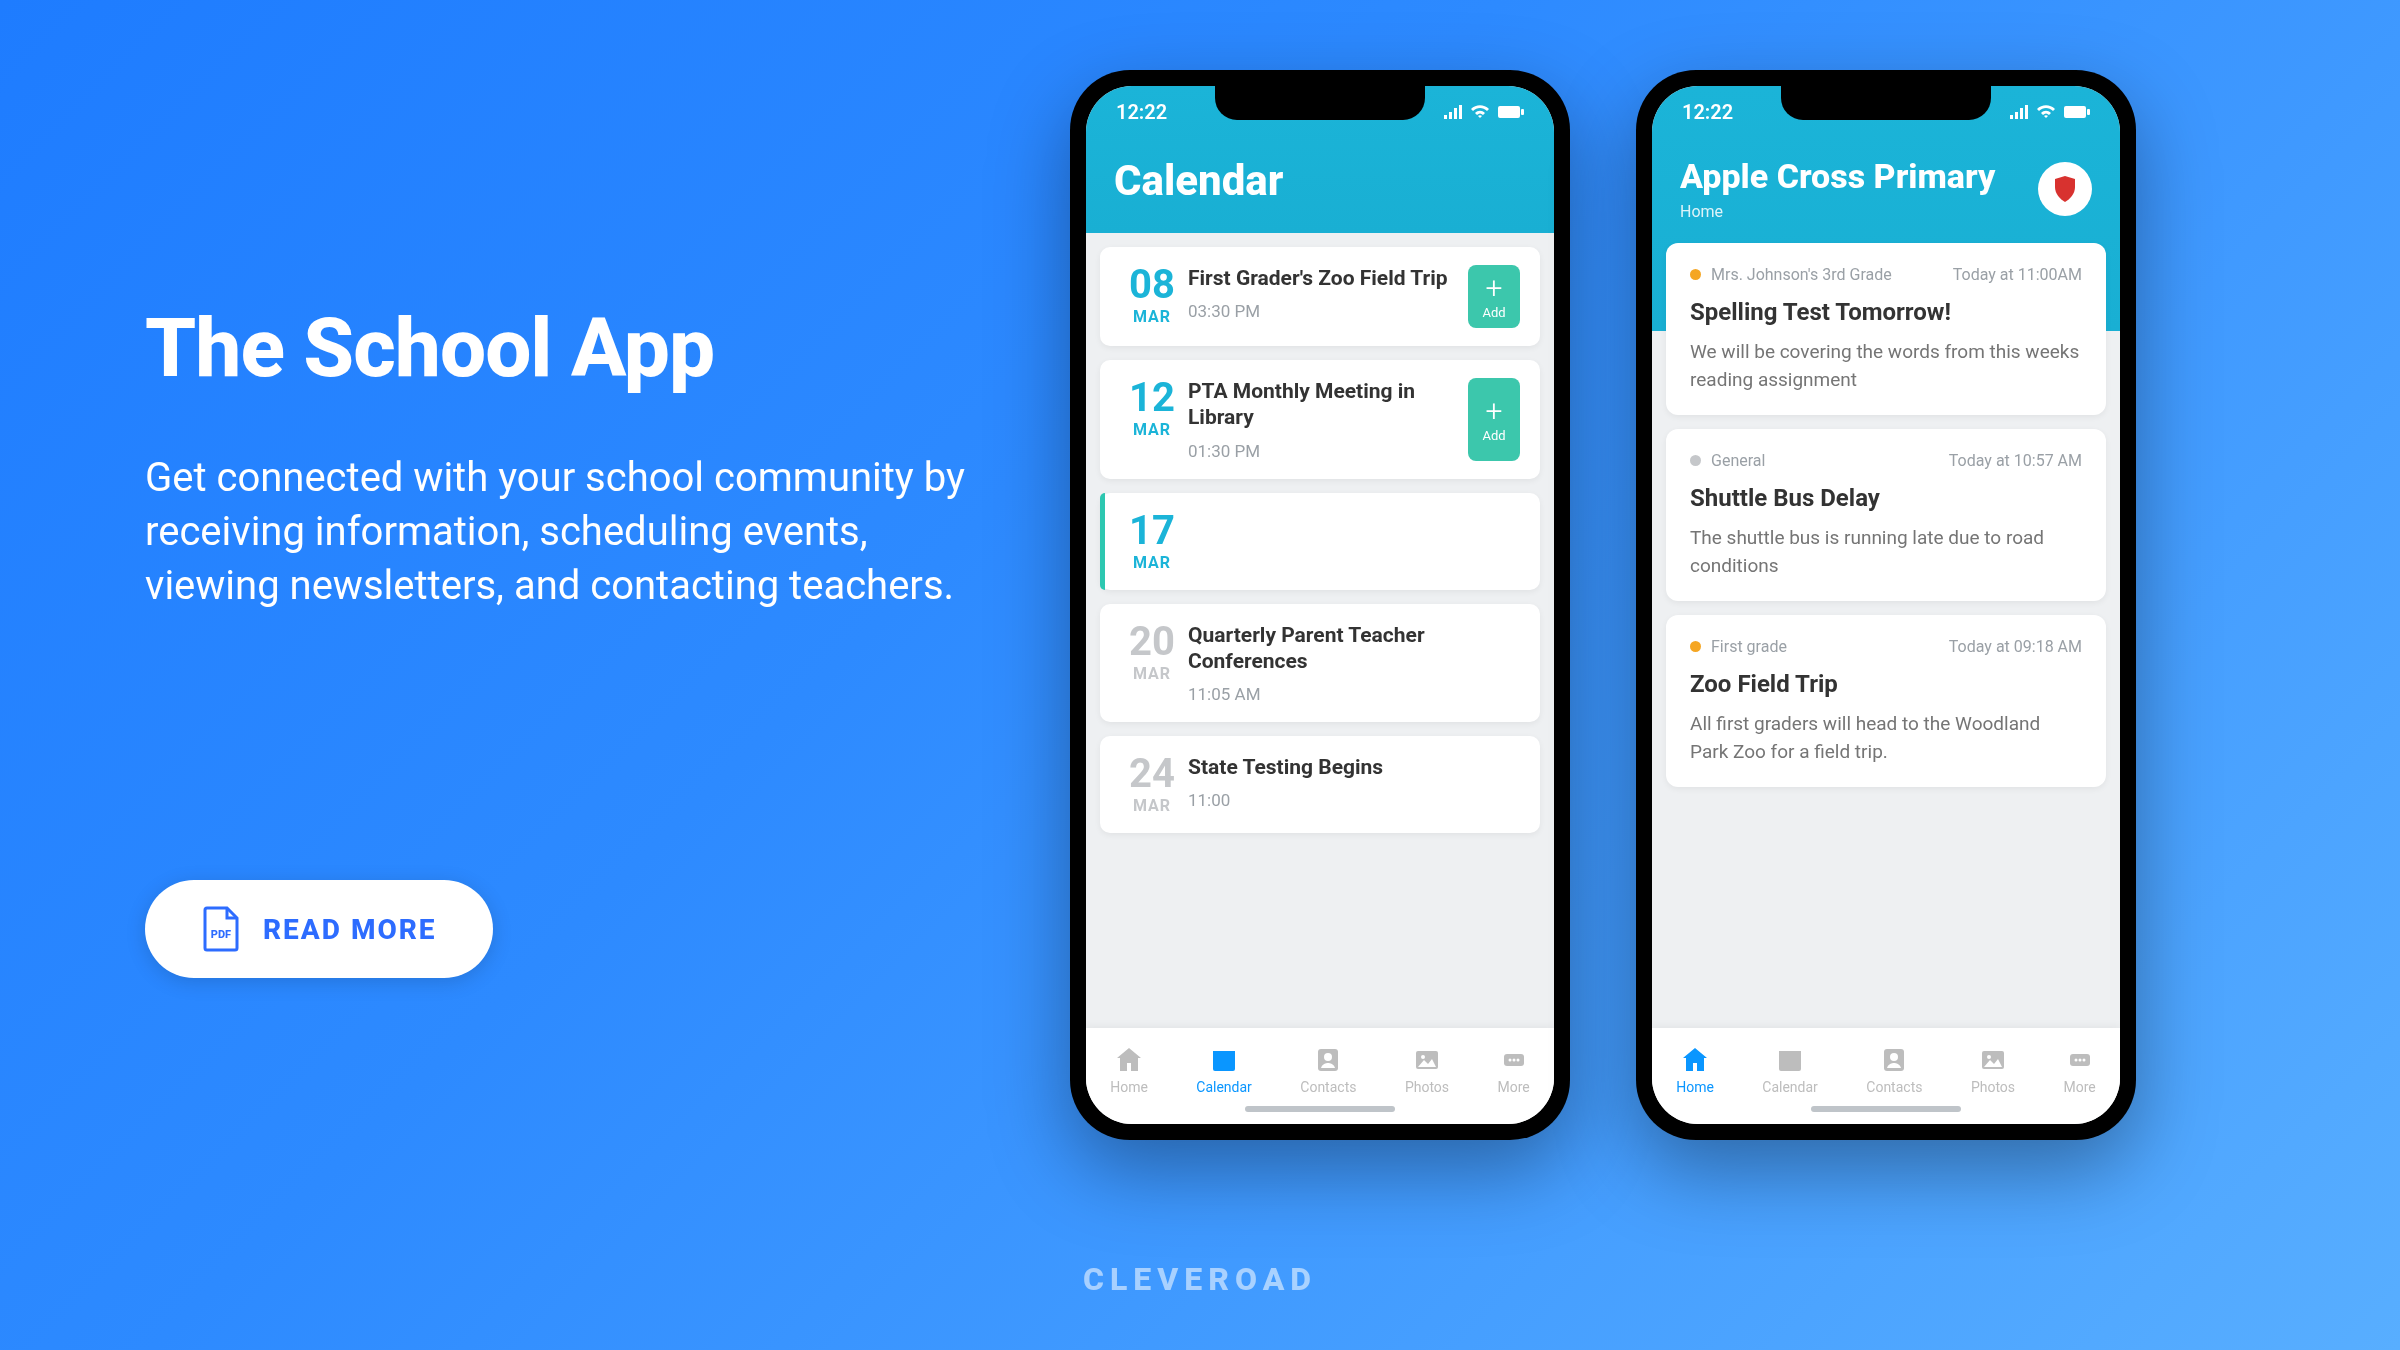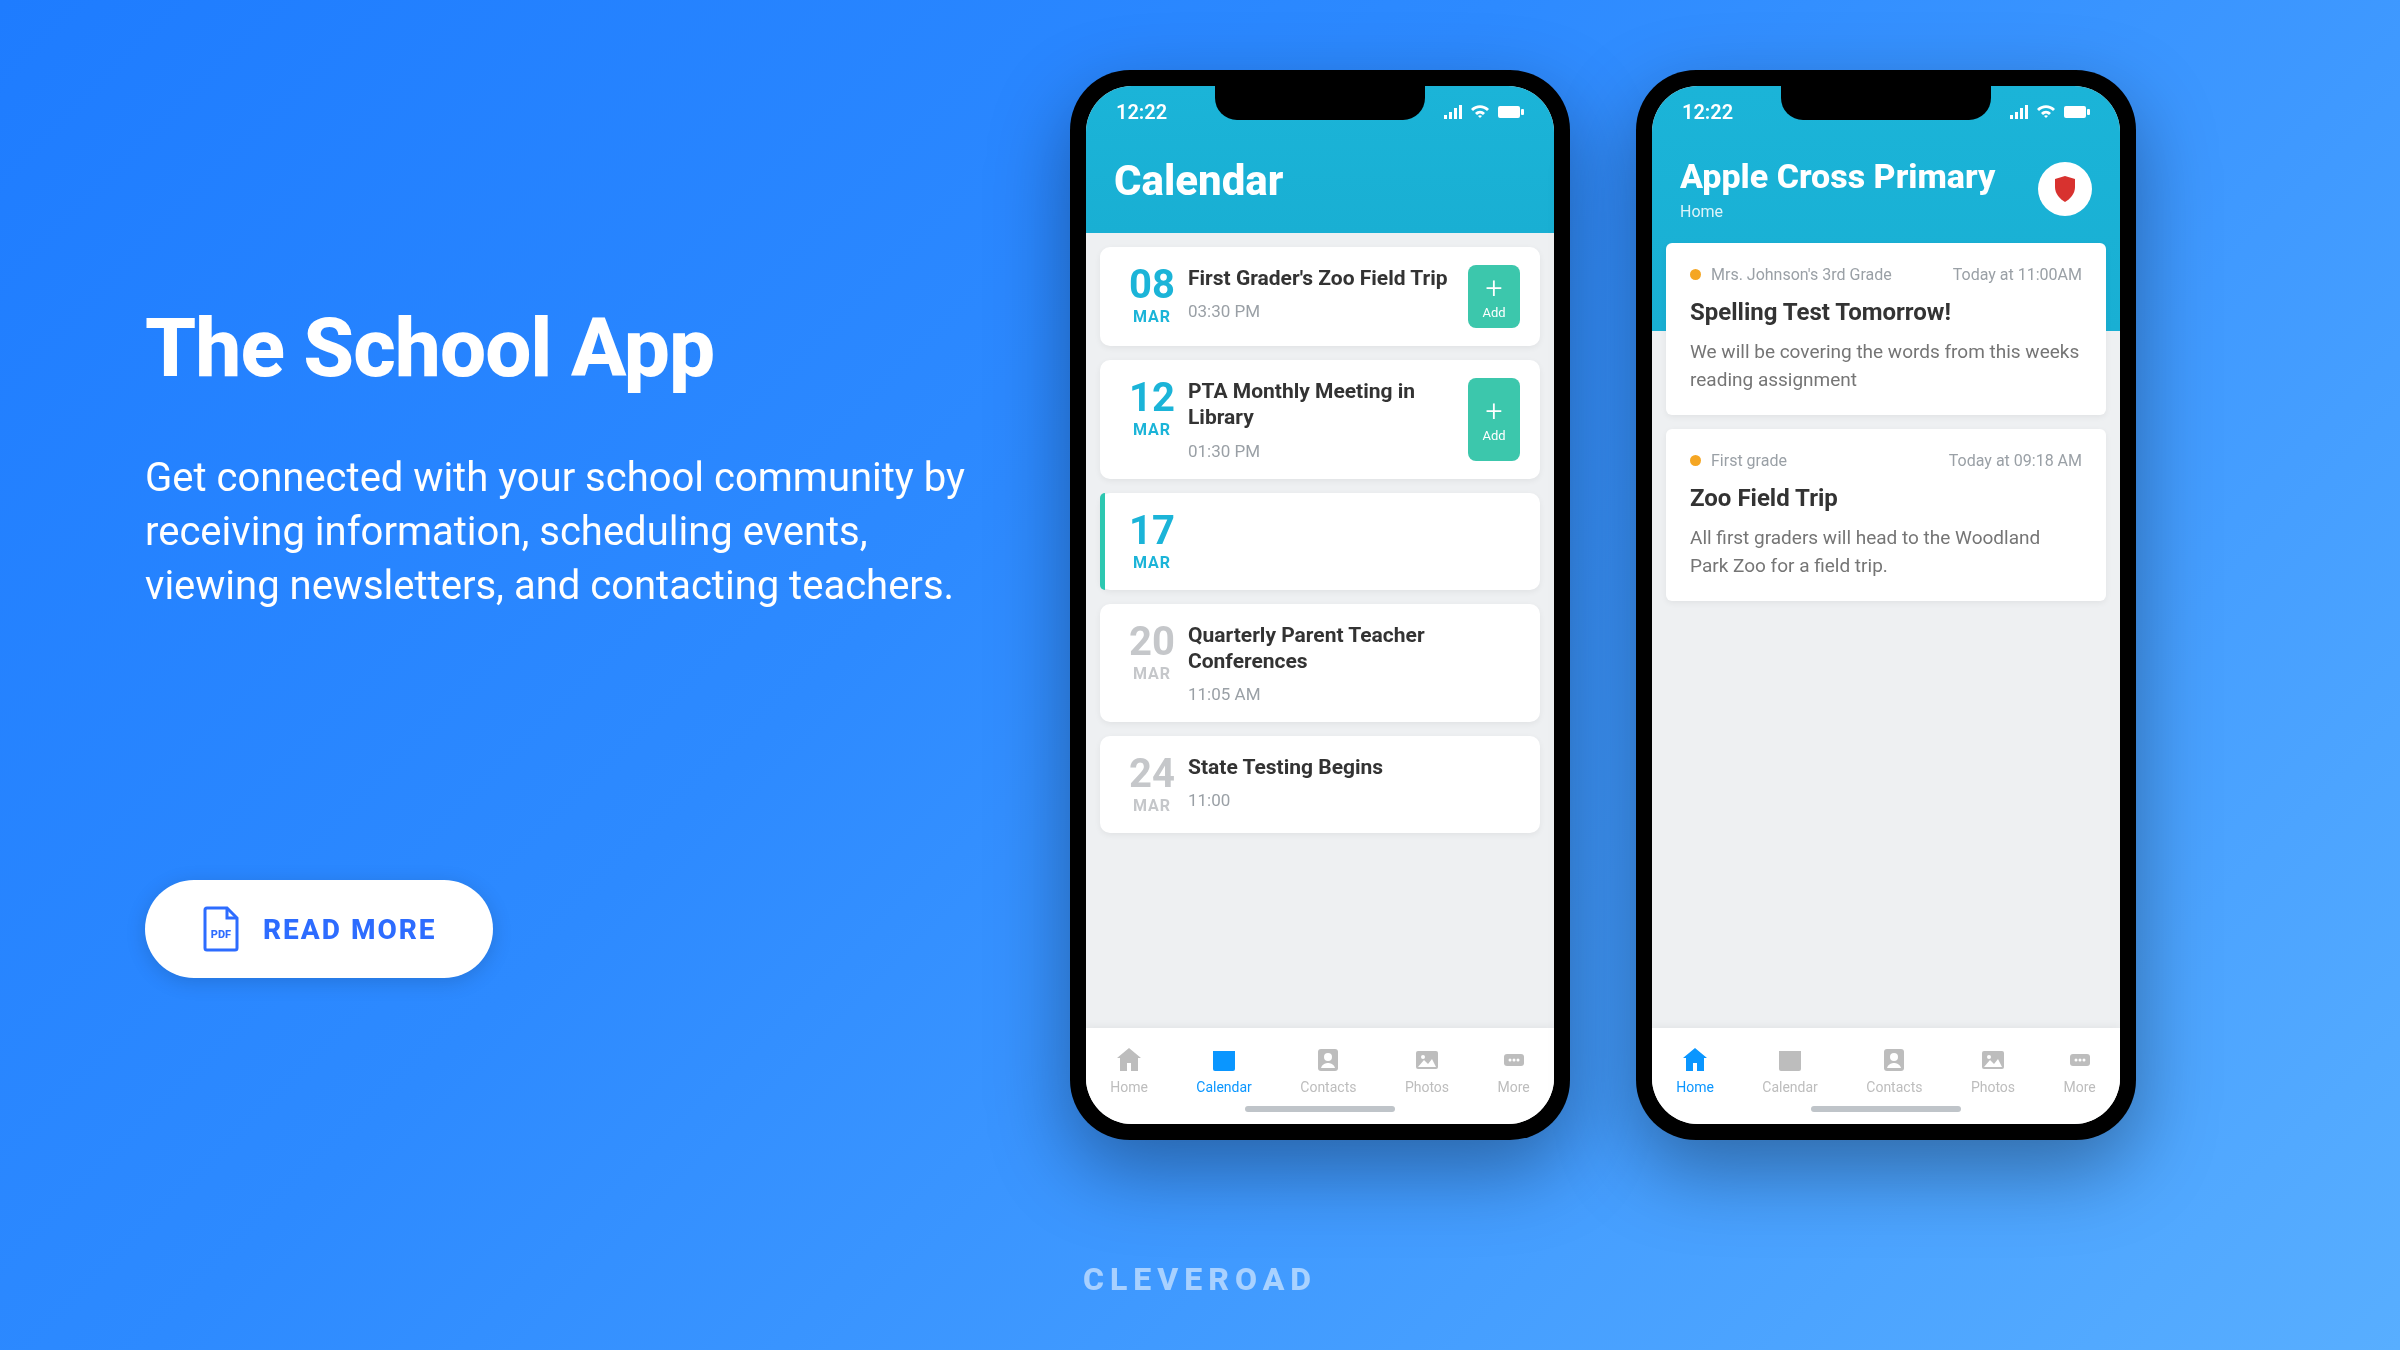--- a/index.html
+++ b/index.html
@@ -40,21 +40,21 @@
 .date .m { font-size:16px; font-weight:700; letter-spacing:1px; margin-top:2px; }
 .teal .d,.teal .m { color:#1bb4d8; }
 .gray .d,.gray .m { color:#c5c7ca; }
 .ev  { flex:1; }
 .ev .t { font-size:21px; font-weight:700; color:#333; line-height:1.25; }
 .ev .tm{ font-size:17px; color:#9aa0a6; margin-top:10px; }
 .add { width:52px; background:#3cc7ac; border-radius:8px; display:flex; flex-direction:column; align-items:center; justify-content:center; color:#fff; padding:8px 0; align-self:stretch; }
 .add .plus { font-size:30px; line-height:1; font-weight:300; }
 .add .lbl  { font-size:13px; margin-top:2px; }
 
-.post { background:#fff; border-radius:6px; padding:22px 24px; box-shadow:0 2px 6px rgba(0,0,0,.06); }
+.post { background:#fff; border-radius:12px; padding:22px 24px; box-shadow:0 2px 6px rgba(0,0,0,.06); }
 .post-row { display:flex; justify-content:space-between; align-items:center; margin-bottom:14px; }
 .tag { display:flex; align-items:center; gap:10px; font-size:16px; color:#9aa0a6; }
 .dot { width:11px; height:11px; border-radius:50%; }
 .dot.o { background:#f5a623; }
 .dot.g { background:#c5c7ca; }
 .when { font-size:16px; color:#9aa0a6; }
 .post h3 { font-size:24px; font-weight:700; color:#333; margin-bottom:12px; }
 .post p  { font-size:19px; color:#757575; line-height:1.45; }
 
 .tabs { position:absolute; bottom:0; left:0; right:0; height:96px; background:#fff; display:flex; justify-content:space-around; align-items:center; padding-bottom:12px; box-shadow:0 -2px 8px rgba(0,0,0,.05); }
@@ -242,20 +242,31 @@
               <span>Mrs. Johnson's 3rd Grade</span>
             </div>
             <div class="when">Today at 11:00AM</div>
           </div>
           <h3>Spelling Test Tomorrow!</h3>
           <p>We will be covering the words from this weeks reading assignment</p>
         </div>
         <div class="post">
           <div class="post-row">
             <div class="tag">
+              <span class="dot g"></span>
+              <span>General</span>
+            </div>
+            <div class="when">Today at 10:57 AM</div>
+          </div>
+          <h3>Shuttle Bus Delay</h3>
+          <p>The shuttle bus is running late due to road conditions</p>
+        </div>
+        <div class="post">
+          <div class="post-row">
+            <div class="tag">
               <span class="dot o"></span>
               <span>First grade</span>
             </div>
             <div class="when">Today at 09:18 AM</div>
           </div>
           <h3>Zoo Field Trip</h3>
           <p>All first graders will head to the Woodland Park Zoo for a field trip.</p>
         </div>
       </div>
     <div class="tabs" id="tabs2">

